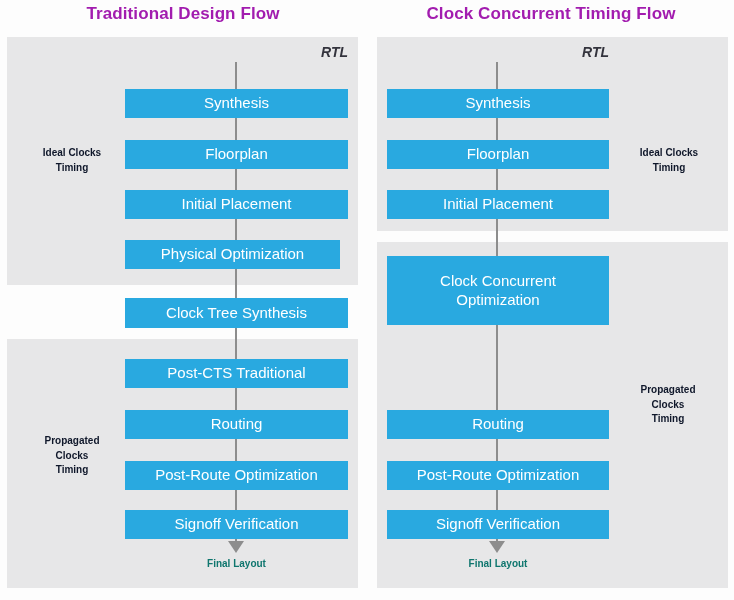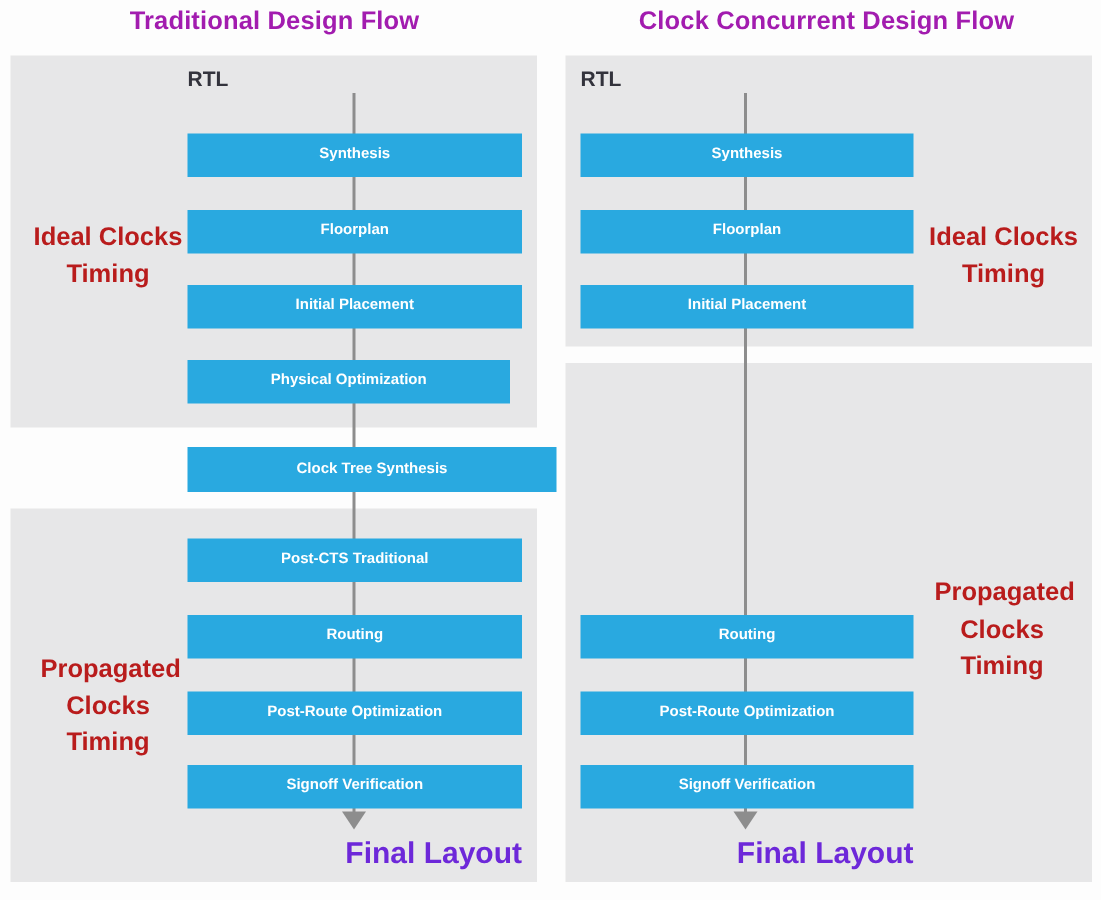--- a/index.html
+++ b/index.html
@@ -32,54 +32,55 @@
   .vline {
     position: absolute;
     width: 2px;
     background: #8d8d8d;
     z-index: 1;
   }
   .flow-box {
     position: absolute;
     background: #29a9e0;
     color: #ffffff;
-    font-size: 10px;
-    font-weight: bold;
+    font-size: 15px;
+    font-weight: normal;
     display: flex;
     align-items: center;
     justify-content: center;
     text-align: center;
     z-index: 2;
     line-height: 1.25;
   }
   .flow-box .wrap {
     display: inline-block;
     max-width: 160px;
   }
   .node-label {
     position: absolute;
     font-size: 14px;
     font-weight: bold;
     color: #33333c;
-    text-align: left;
+    text-align: right;
     z-index: 2;
+    font-style: italic;
   }
   .final-label {
     position: absolute;
-    font-size: 20px;
+    font-size: 10px;
     font-weight: bold;
-    color: #6d28d9;
-    text-align: right;
+    color: #0f766e;
+    text-align: center;
     z-index: 2;
   }
   .side-label {
     position: absolute;
-    font-size: 17px;
+    font-size: 10px;
     font-weight: bold;
-    color: #b91c1c;
+    color: #0f172a;
     text-align: center;
     line-height: 1.45;
     z-index: 2;
   }
   .arrow-head {
     position: absolute;
     width: 0;
     height: 0;
     border-left: 8px solid transparent;
     border-right: 8px solid transparent;
@@ -98,53 +99,56 @@
   <div class="panel" style="left:7px; top:339px; width:351px; height:249px;"></div>
 
   <div class="vline" style="left:235px; top:62px; height:480px;"></div>
 
   <div class="node-label" style="left:125px; top:44px; width:223px;">RTL</div>
 
   <div class="flow-box" style="left:125px; top:89px;  width:223px; height:29px;">Synthesis</div>
   <div class="flow-box" style="left:125px; top:140px; width:223px; height:29px;">Floorplan</div>
   <div class="flow-box" style="left:125px; top:190px; width:223px; height:29px;">Initial Placement</div>
   <div class="flow-box" style="left:125px; top:240px; width:215px; height:29px;">Physical Optimization</div>
-  <div class="flow-box" style="left:125px; top:298px; width:246px; height:30px;">Clock Tree Synthesis</div>
+  <div class="flow-box" style="left:125px; top:298px; width:223px; height:30px;">Clock Tree Synthesis</div>
   <div class="flow-box" style="left:125px; top:359px; width:223px; height:29px;">Post-CTS Traditional</div>
   <div class="flow-box" style="left:125px; top:410px; width:223px; height:29px;">Routing</div>
   <div class="flow-box" style="left:125px; top:461px; width:223px; height:29px;">Post-Route Optimization</div>
   <div class="flow-box" style="left:125px; top:510px; width:223px; height:29px;">Signoff Verification</div>
 
   <div class="arrow-head" style="left:228px; top:541px;"></div>
 
   <div class="final-label" style="left:125px; top:558px; width:223px;">Final Layout</div>
 
   <div class="side-label" style="left:22px; top:146px; width:100px;">
     <div>Ideal Clocks</div>
     <div>Timing</div>
   </div>
 
   <div class="side-label" style="left:27px; top:434px; width:90px;">
     <div>Propagated</div>
     <div>Clocks</div>
     <div>Timing</div>
   </div>
 
-  <div class="col-title" style="left:368px; width:366px;">Clock Concurrent Design Flow</div>
+  <div class="col-title" style="left:368px; width:366px;">Clock Concurrent Timing Flow</div>
 
   <div class="panel" style="left:377px; top:37px; width:351px; height:194px;"></div>
   <div class="panel" style="left:377px; top:242px; width:351px; height:346px;"></div>
 
   <div class="vline" style="left:496px; top:62px; height:480px;"></div>
 
   <div class="node-label" style="left:387px; top:44px; width:222px;">RTL</div>
 
   <div class="flow-box" style="left:387px; top:89px;  width:222px; height:29px;">Synthesis</div>
   <div class="flow-box" style="left:387px; top:140px; width:222px; height:29px;">Floorplan</div>
   <div class="flow-box" style="left:387px; top:190px; width:222px; height:29px;">Initial Placement</div>
+  <div class="flow-box" style="left:387px; top:256px; width:222px; height:69px;">
+    <span class="wrap">Clock Concurrent Optimization</span>
+  </div>
   <div class="flow-box" style="left:387px; top:410px; width:222px; height:29px;">Routing</div>
   <div class="flow-box" style="left:387px; top:461px; width:222px; height:29px;">Post-Route Optimization</div>
   <div class="flow-box" style="left:387px; top:510px; width:222px; height:29px;">Signoff Verification</div>
 
   <div class="arrow-head" style="left:489px; top:541px;"></div>
 
   <div class="final-label" style="left:387px; top:558px; width:222px;">Final Layout</div>
 
   <div class="side-label" style="left:619px; top:146px; width:100px;">
     <div>Ideal Clocks</div>

